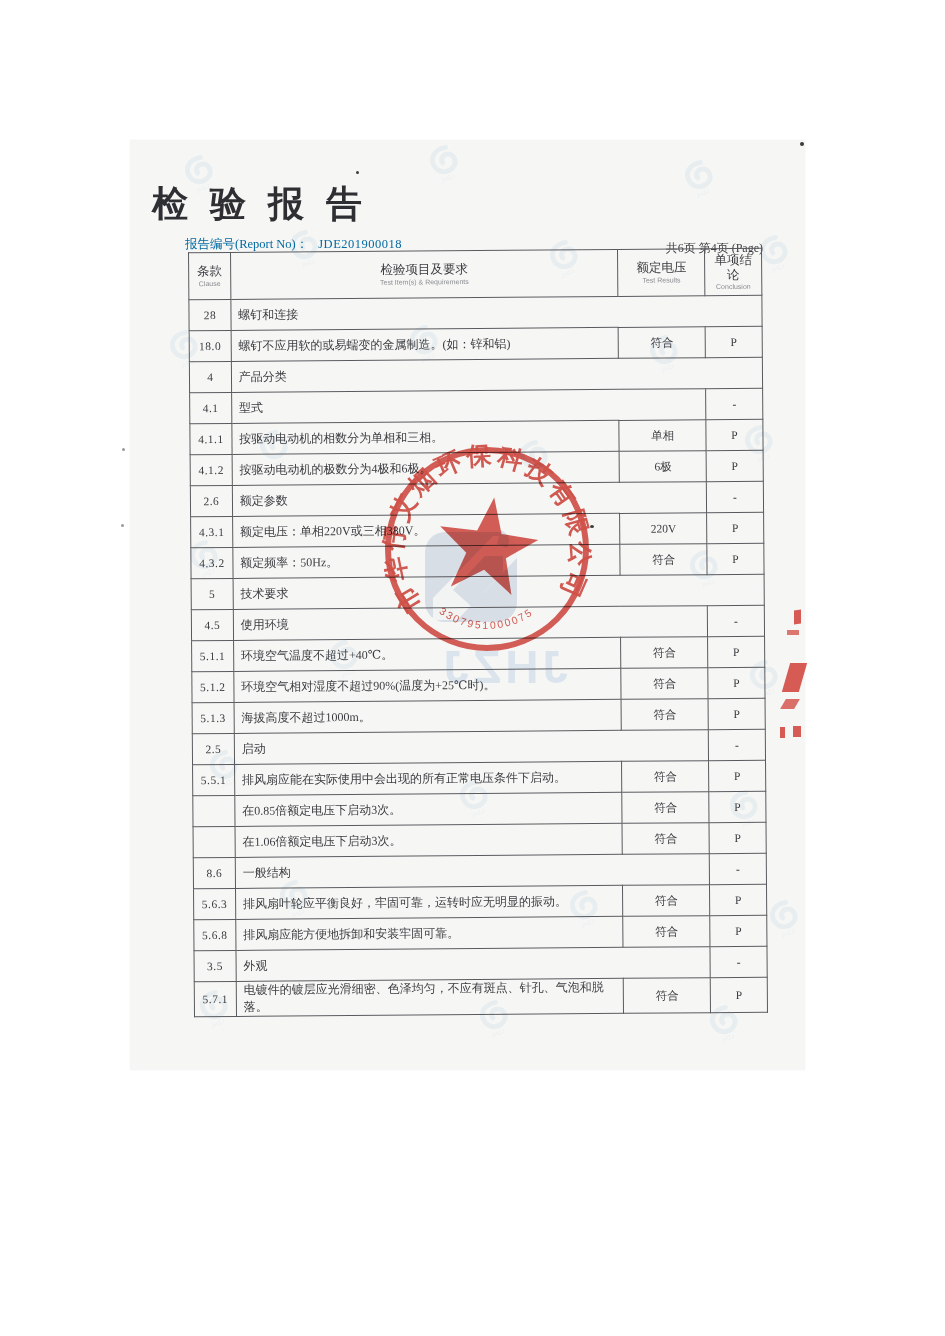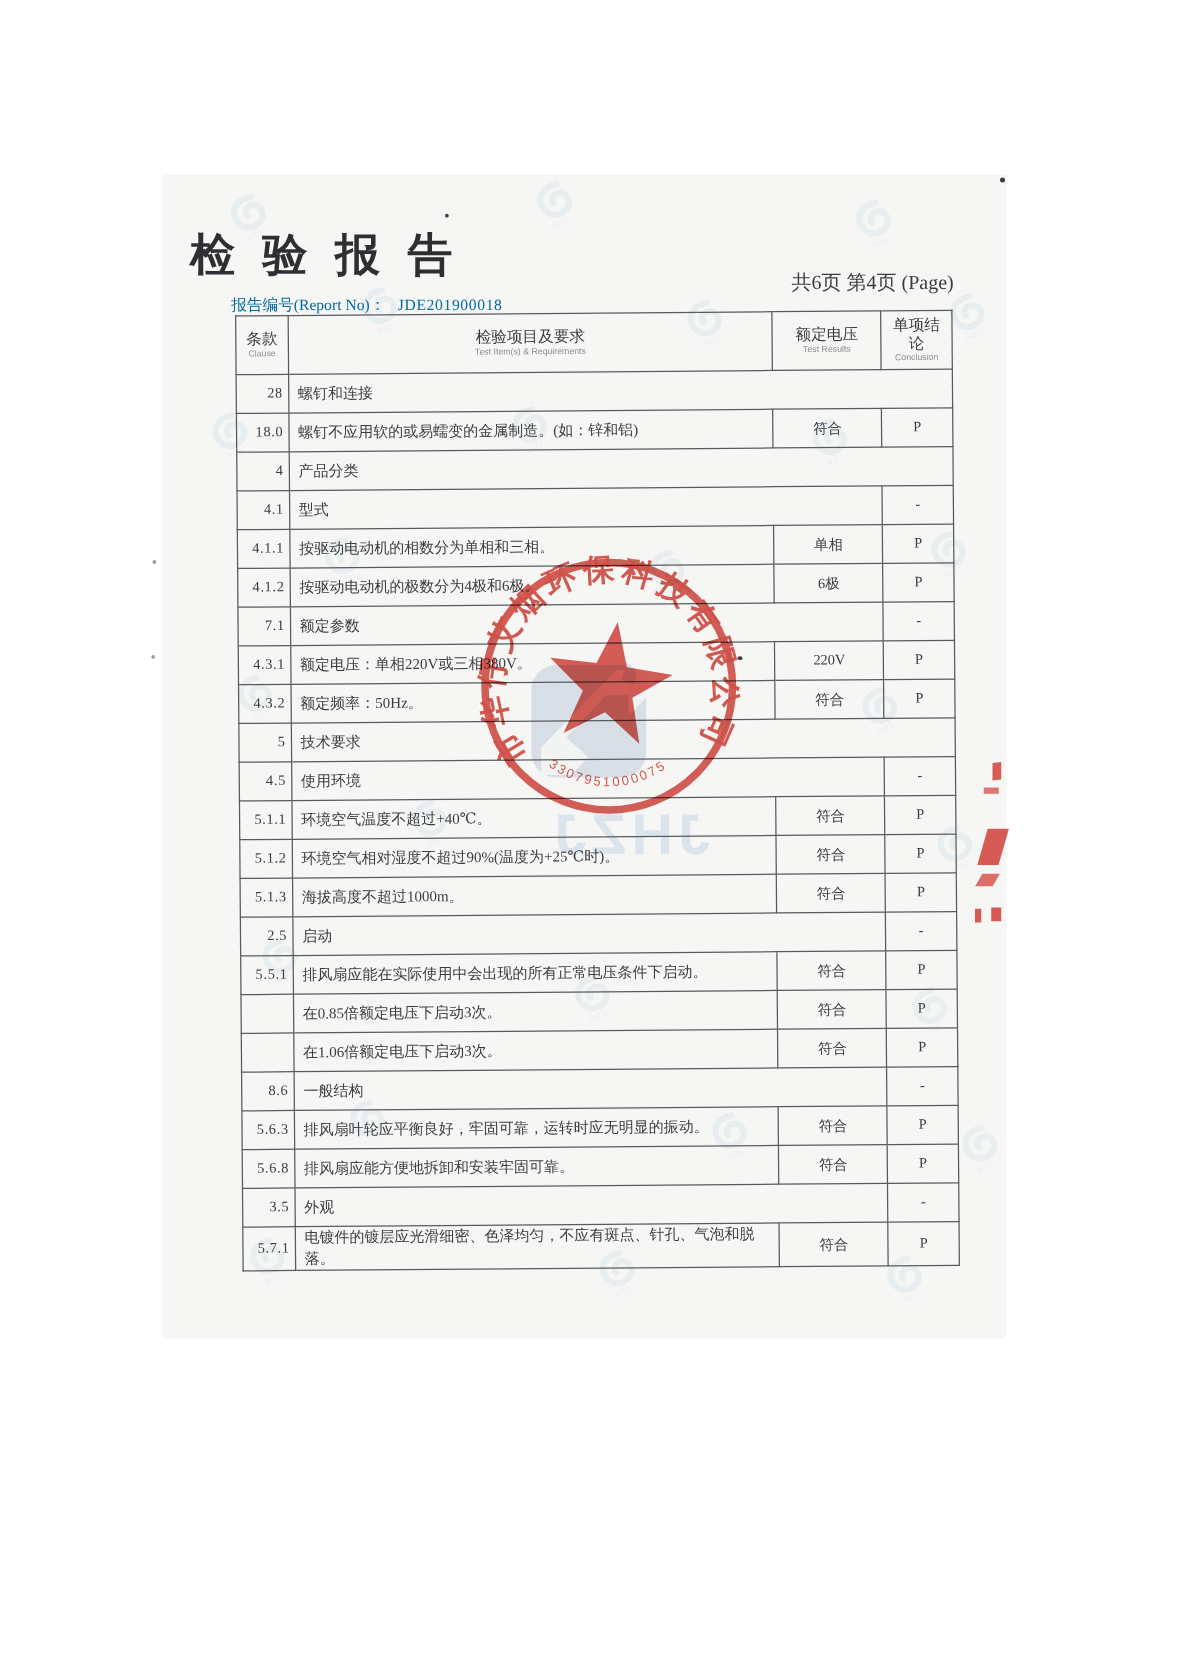--- a/index.html
+++ b/index.html
@@ -14,34 +14,34 @@
   .wm-big{position:absolute;left:293px;top:388px;opacity:0.5;}
   .wm-jhzj{position:absolute;left:268px;top:500px;width:170px;
            font-family:"Liberation Sans",sans-serif;font-weight:bold;font-size:46px;
            color:#c6d5e8;opacity:0.55;transform:scaleX(-1);letter-spacing:4px;}
   
   .doc-header{position:absolute;left:0;top:40px;width:675px;}
   .doc-title{text-align:left;font-size:36px;font-weight:bold;letter-spacing:22px;
              text-indent:22px;color:#2e2f33;}
   .doc-subtitle{text-align:center;font-size:14px;font-weight:bold;letter-spacing:3px;
                 margin-top:2px;color:#2e2f33;font-family:"Liberation Mono","DejaVu Sans Mono",monospace;}
-  .page-info{position:absolute;right:42px;top:36px;font-size:16px;color:#3b3c40;text-align:right;}
+  .page-info{position:absolute;right:42px;top:60px;font-size:12px;color:#3b3c40;text-align:right;}
   .report-no{position:absolute;left:55px;top:56px;font-size:12.5px;color:#0369a1;}
   .report-no .num{margin-left:10px;letter-spacing:0.5px;}
   
   .test-table{position:absolute;left:58px;top:110px;width:574px;border-collapse:collapse;
               transform:rotate(-0.45deg);transform-origin:50% 0;}
   .test-table th,.test-table td{border:1px solid #595a5e;padding:0 4px;
               font-size:12px;color:#3b3c40;background:transparent;}
   .test-table th{height:46px;font-weight:normal;}
   .test-table td{height:30px;}
   th .zh{font-size:12.5px;line-height:1.15;}
   th .en{font-size:7px;color:#8a8b90;line-height:1.1;margin-top:1px;
          font-family:"Liberation Sans","DejaVu Sans",sans-serif;}
-  td.clause{text-align:right;font-size:11.5px;letter-spacing:0.5px;}
+  td.clause{text-align:center;font-size:11.5px;letter-spacing:0.5px;}
   td.item{text-align:left;padding-left:7px;}
   td.result,td.conclusion{text-align:center;font-size:11.5px;}
   
   .stamp{position:absolute;left:375px;top:437px;mix-blend-mode:multiply;opacity:0.88;}
   .seal-text{font-family:"Liberation Serif","DejaVu Serif",serif;font-weight:bold;}
   
   .frag{position:absolute;background:#d8423a;mix-blend-mode:multiply;opacity:0.85;}
   .speck{position:absolute;background:#3c3c3c;border-radius:50%;}
 </style>
 </head>
@@ -273,21 +273,21 @@
             <td class="result">单相</td>
             <td class="conclusion">P</td>
           </tr>
           <tr>
             <td class="clause">4.1.2</td>
             <td class="item">按驱动电动机的极数分为4极和6极。</td>
             <td class="result">6极</td>
             <td class="conclusion">P</td>
           </tr>
           <tr>
-            <td class="clause">7.1</td>
+            <td class="clause">2.6</td>
             <td class="item" colspan="2">额定参数</td>
             <td class="conclusion">-</td>
           </tr>
           <tr>
             <td class="clause">4.3.1</td>
             <td class="item">额定电压：单相220V或三相380V。</td>
             <td class="result">220V</td>
             <td class="conclusion">P</td>
           </tr>
           <tr>

